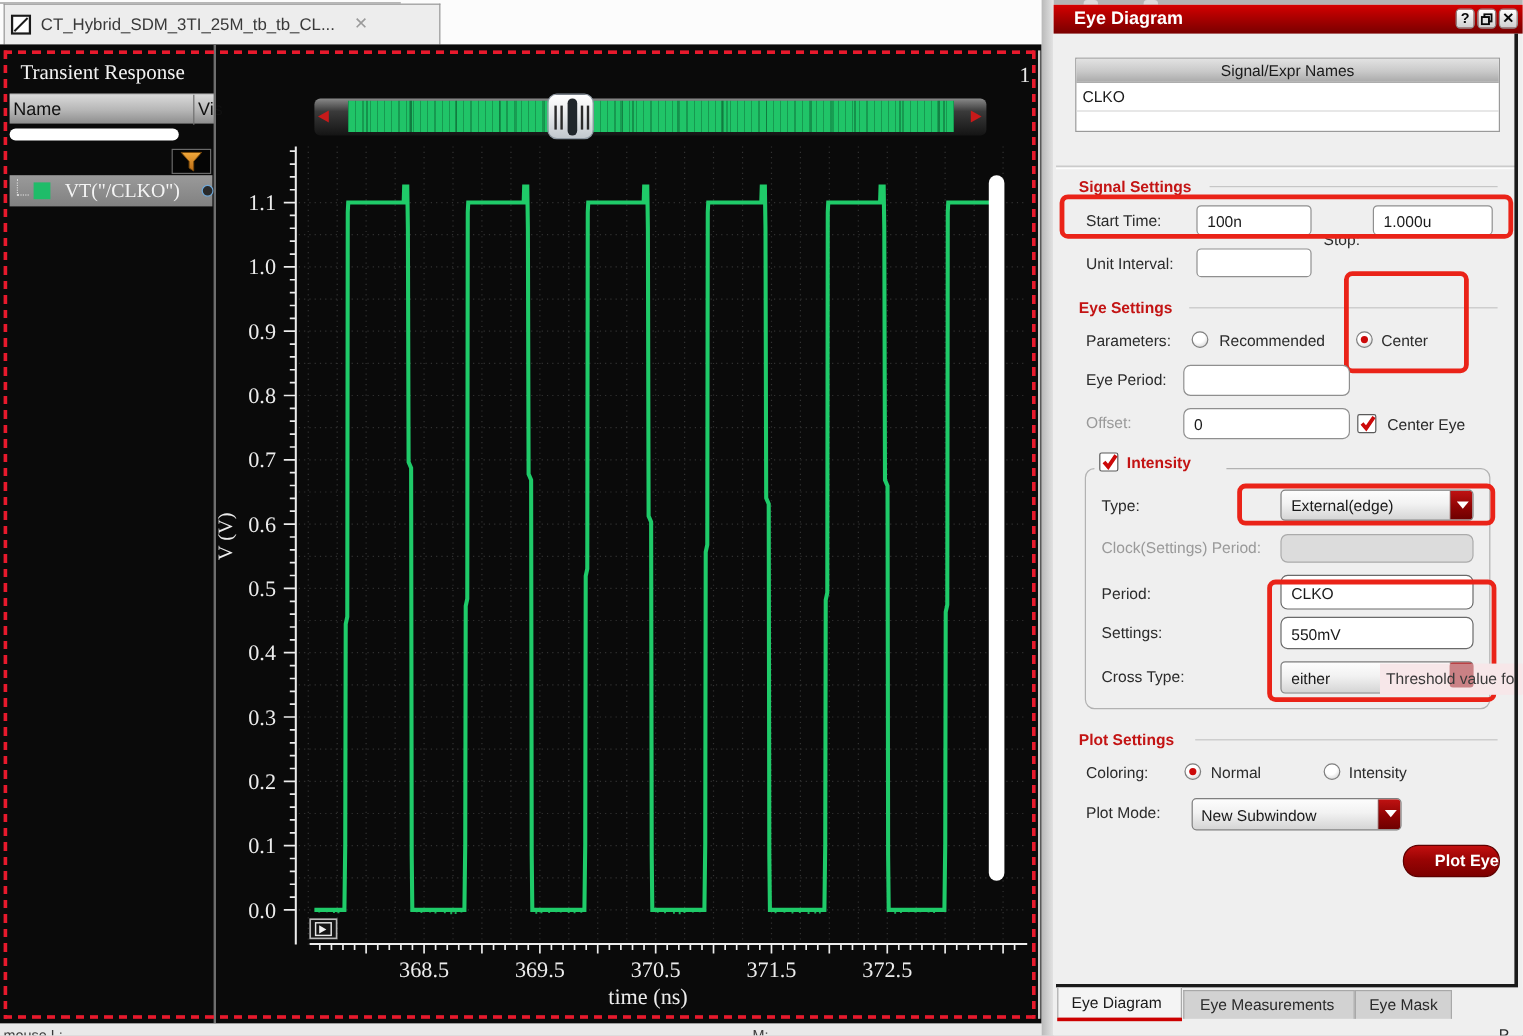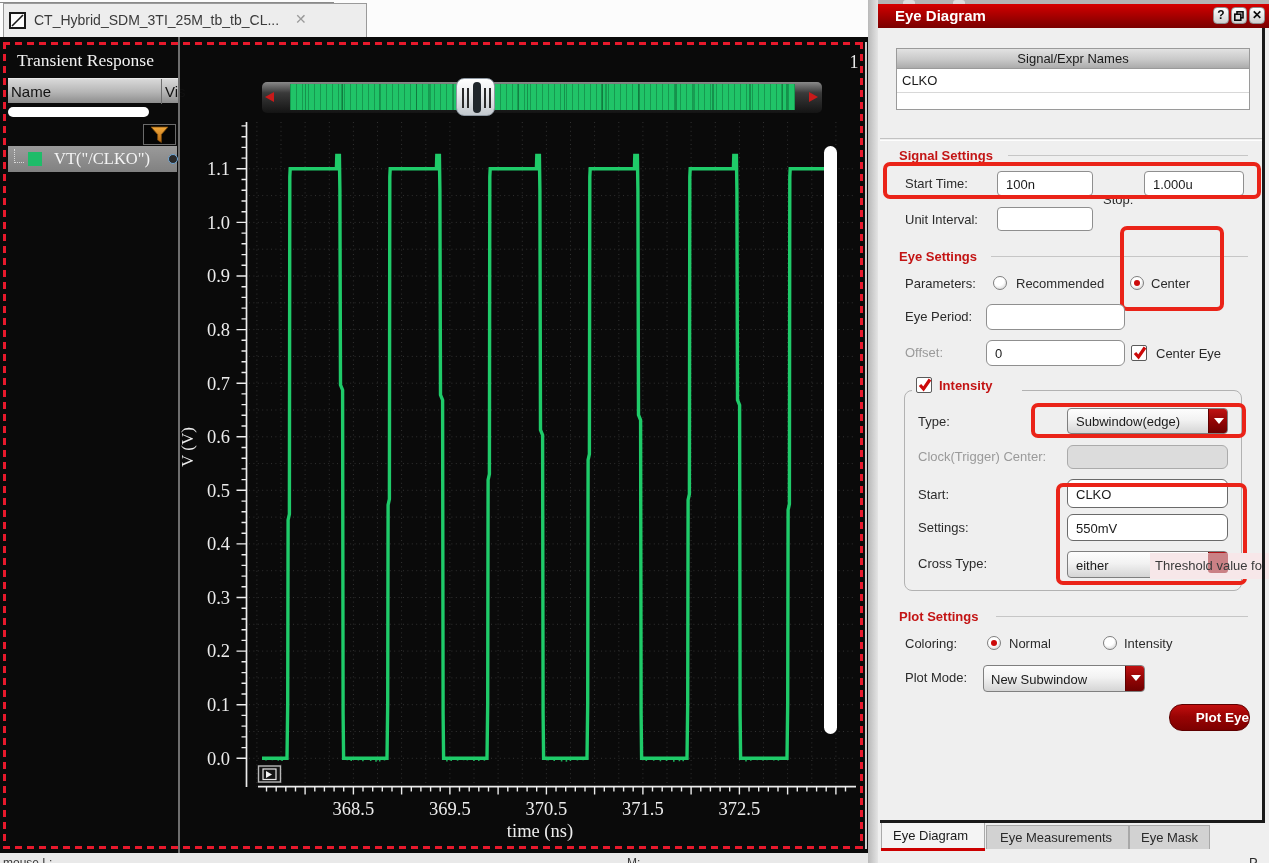--- a/index.html
+++ b/index.html
@@ -194,27 +194,27 @@
     <div class="abs" style="left:26px;top:390px;width:338px;height:201px;border:1px solid #B2B2B2;border-radius:8px;"></div>
     <div class="abs" style="left:34px;top:376px;width:110px;height:19px;background:#EFEFEF;"></div>
     <div class="chk" style="left:38px;top:377px;">
         <svg width="19" height="18" viewBox="0 0 19 18" style="position:absolute;left:-1px;top:-2px;">
           <path d="M4 9 L7.5 13 L14 3.5" fill="none" stroke="#CC0A0A" stroke-width="3.2"></path>
         </svg>
       </div>
     <div class="rsec" style="left:61px;top:378px;">Intensity</div>
     <div class="lbl" style="left:40px;top:414px;">Type:</div>
     <div class="drop" style="left:189px;top:408px;width:161px;height:26px;">
-        <span style="position:absolute;left:8px;top:5px;">Subwindow(edge)</span>
+        <span style="position:absolute;left:8px;top:5px;">External(edge)</span>
         <div class="darr"></div>
       </div>
     <div class="redbox" style="left:153px;top:403px;width:215px;height:35px;"></div>
-    <div class="lbl dis" style="left:40px;top:449px;">Clock(Trigger) Center:</div>
+    <div class="lbl dis" style="left:40px;top:449px;">Clock(Settings) Period:</div>
     <div class="abs" style="left:189px;top:445px;width:161px;height:24px;background:#DCDCDC;border:1px solid #ABABAB;border-radius:6px;"></div>
-    <div class="lbl" style="left:40px;top:487px;">Start:</div>
+    <div class="lbl" style="left:40px;top:487px;">Period:</div>
     <div class="inp" style="left:189px;top:479px;width:161px;height:29px;border-radius:6px;border-color:#6A6A6A;">
         <span style="position:absolute;left:8px;top:7px;">CLKO</span>
       </div>
     <div class="lbl" style="left:40px;top:520px;">Settings:</div>
     <div class="inp" style="left:189px;top:514px;width:161px;height:27px;border-radius:6px;border-color:#6A6A6A;">
         <span style="position:absolute;left:8px;top:6px;">550mV</span>
       </div>
     <div class="lbl" style="left:40px;top:556px;">Cross Type:</div>
     <div class="drop" style="left:189px;top:551px;width:161px;height:27px;">
         <span style="position:absolute;left:8px;top:6px;">either</span>
@@ -225,21 +225,21 @@
       <div class="abs" style="left:330px;top:552px;width:20px;height:21px;background:rgba(158,28,34,0.5);border-radius:3px;"></div>
       <span class="abs" style="left:277px;top:558px;font-size:13px;color:#3A3A3A;white-space:nowrap;z-index:5;text-align:right;">Threshold value fo</span>
     <div class="rsec" style="left:21px;top:609px;">Plot Settings</div>
     <div class="secline" style="left:118px;top:616px;width:252px;"></div>
     <div class="lbl" style="left:27px;top:636px;">Coloring:</div>
     <div class="radio sel" style="left:109px;top:636px;"></div>
     <div class="lbl" style="left:131px;top:636px;">Normal</div>
     <div class="radio" style="left:225px;top:636px;"></div>
     <div class="lbl" style="left:246px;top:636px;">Intensity</div>
     <div class="lbl" style="left:27px;top:670px;">Plot Mode:</div>
-    <div class="drop" style="left:105px;top:665px;width:162px;height:27px;text-align:right;">
+    <div class="drop" style="left:115px;top:665px;width:175px;height:27px;text-align:right;">
         <span style="position:absolute;left:7px;top:6px;">New Subwindow</span>
         <div class="darr"></div>
       </div>
     <div class="abs" style="left:291px;top:704px;width:81px;height:27px;background:linear-gradient(180deg,#C20F0F 0%,#9A0404 45%,#7C0000 100%);border:1px solid #5E0000;border-radius:13px;text-align:right;"><span style="font-size:13.5px;font-weight:bold;color:#FFF;line-height:26px;">Plot Eye</span></div>
 
     <div class="abs" style="left:384px;top:28px;width:3px;height:794px;background:#1A1A1A;"></div>
     <div class="abs" style="left:2px;top:820px;width:385px;height:3px;background:#1A1A1A;"></div>
 
     <div class="abs" style="left:0;top:823px;width:391px;height:40px;background:#EFEFEF;">
       <div class="abs" style="left:3px;top:0;width:104px;height:25px;background:#F4F4F4;border-left:1px solid #AAA;border-right:1px solid #AAA;">

